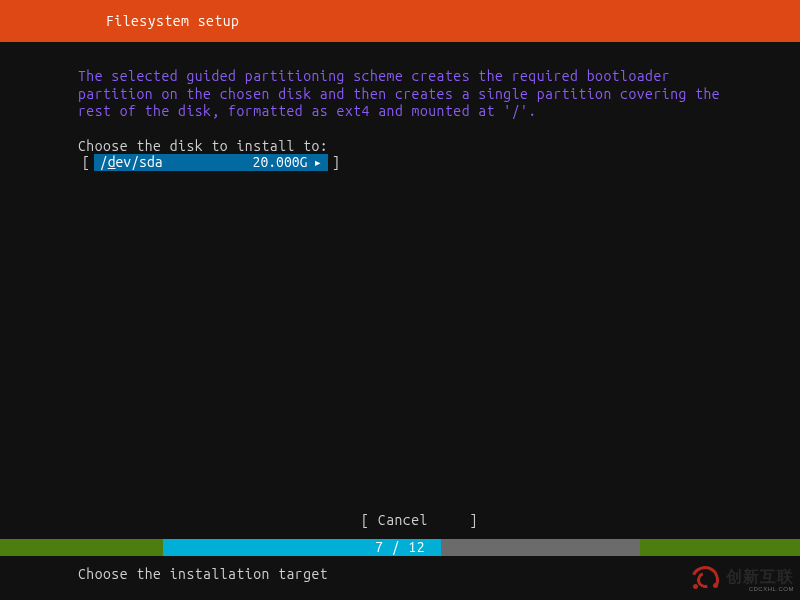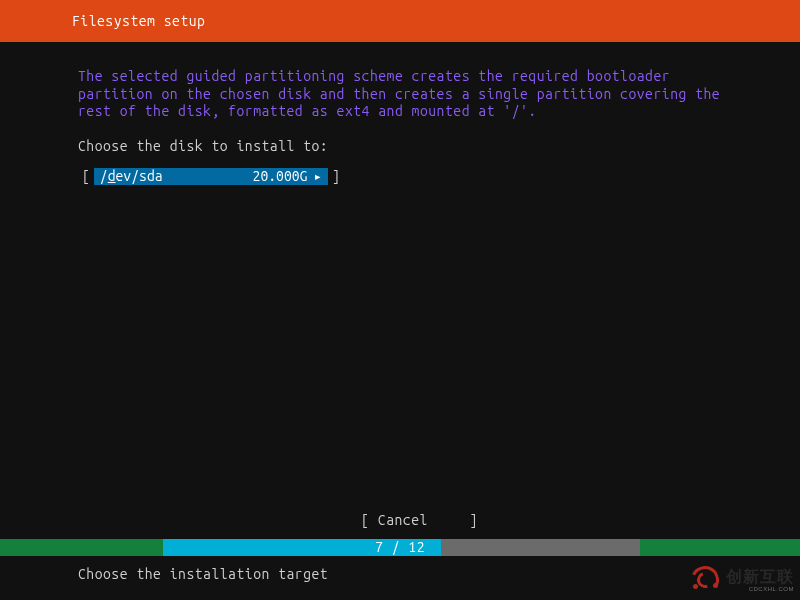--- a/index.html
+++ b/index.html
@@ -16,40 +16,39 @@
       color: #d8d8d8;
       overflow: hidden;
       position: relative;
     }
     .header-bar {
       width: 100%;
       height: 42px;
       background: #dd4814;
       display: flex;
       align-items: center;
-      padding-left: 72px;
+      padding-left: 106px;
       color: #ffffff;
       font-size: 14px;
       letter-spacing: 0.5px;
     }
     .content {
       padding: 26px 78px 0 78px;
     }
     .description {
       color: #8b5cf6;
       line-height: 1.25;
       letter-spacing: 0.5px;
     }
     .description p {
       margin-bottom: 15px;
     }
     .prompt-line {
       color: #d0d0d0;
       margin-top: 17px;
-      margin-bottom: 14px;
       letter-spacing: 0.5px;
     }
     .disk-row {
       display: flex;
       align-items: center;
       height: 17px;
     }
     .disk-selected {
       background: #0369a1;
       color: #ffffff;
@@ -94,21 +93,21 @@
     }
     .progress-row {
       width: 100%;
       height: 17px;
       display: flex;
       position: relative;
     }
     .progress-bg {
       width: 100%;
       height: 100%;
-      background: #15803d;
+      background: #4d7c0f;
       position: relative;
     }
     .progress-neutral {
       position: absolute;
       top: 0;
       left: 163px;
       width: 477px;
       height: 17px;
       background: #6b6b6b;
     }

